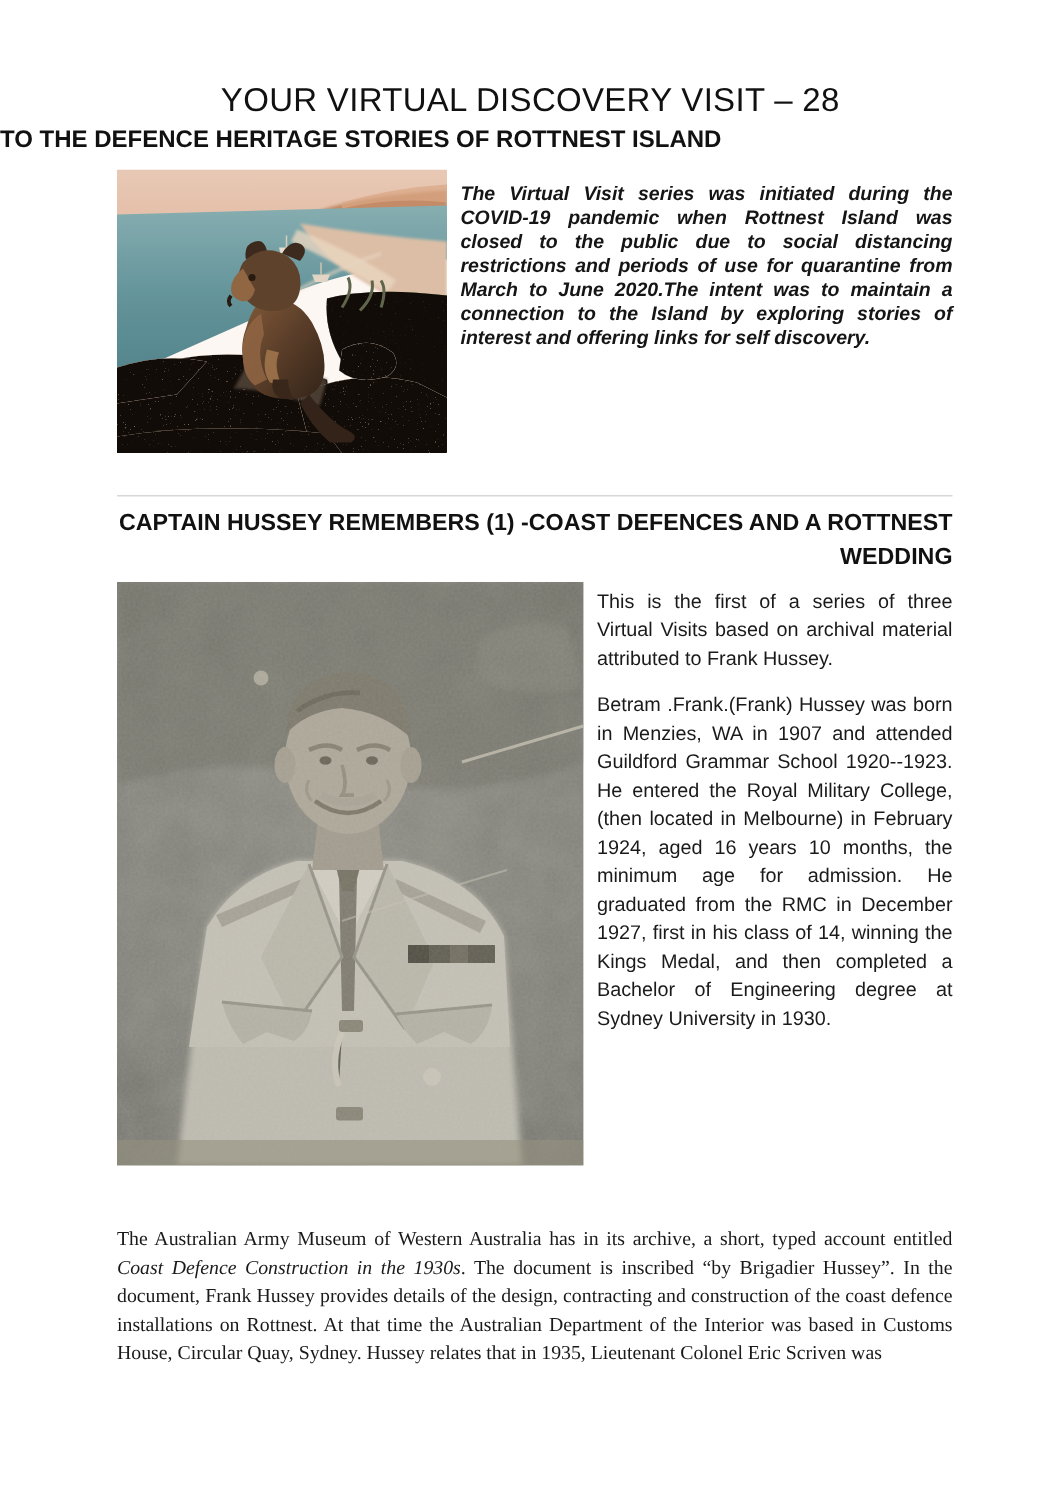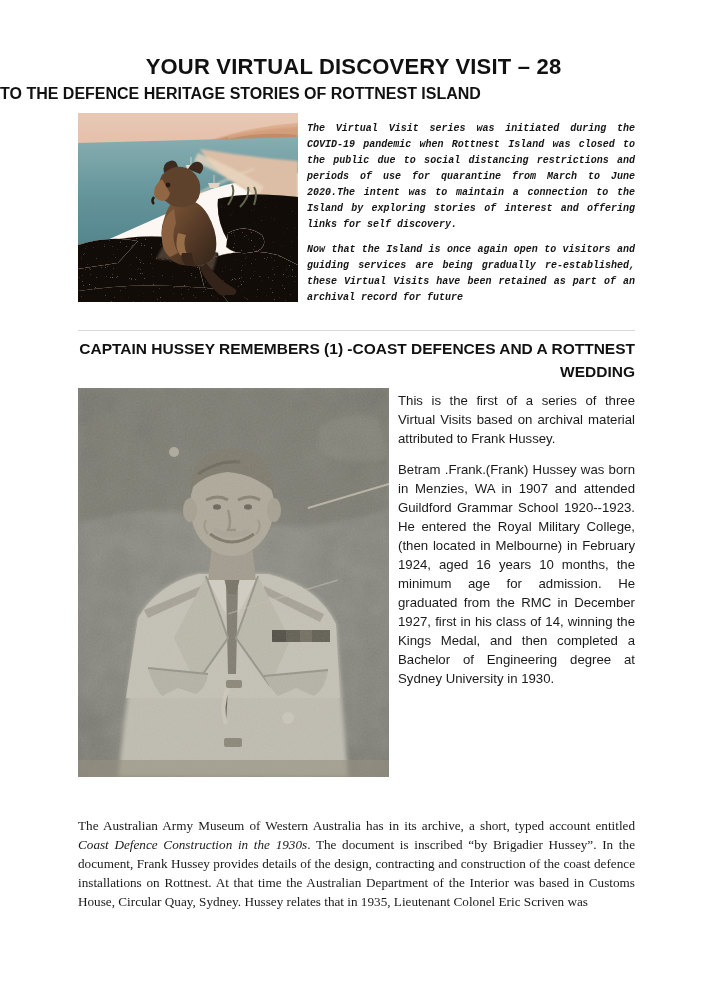--- a/index.html
+++ b/index.html
@@ -8,45 +8,44 @@
     background:#ffffff;
     font-family:"Liberation Sans", sans-serif;
     color:#1a1a1a;
     position:relative;
     overflow:hidden;
   }
   .abs{position:absolute;}
   .page-title{
     top:54px;left:0;width:707px;
     text-align:center;
-    font-size:22px;font-weight:bold;
+    font-size:22px;font-weight:normal;
     letter-spacing:.2px;
     color:#111;
   }
   .page-subtitle{
     top:85px;left:0;width:707px;
     text-align:left;
     font-size:16px;font-weight:bold;
     color:#111;
   }
   .intro{
     top:113px;left:78px;width:557px;
   }
   .quokka-fig{
     float:left;
     width:220px;height:189px;
     margin:0 9px 2px 0;
   }
   .intro p{
     margin:0;
-    font-size:10px;line-height:16px;
+    font-size:13px;line-height:16px;
     font-weight:bold;font-style:italic;
     text-align:justify;
     color:#151515;
-    font-family:Liberation Mono, monospace;
   }
   .intro p.p1{margin-top:8px;}
   .intro p.p2{margin-top:9px;}
   .divider{
     top:330px;left:78px;width:557px;height:0;
     border-top:1px solid #d8d8d8;
   }
   .section-heading{
     top:337px;left:78px;width:557px;
     font-size:15.5px;font-weight:bold;line-height:23px;
@@ -154,21 +153,20 @@
         <path d="M76 84 q-3 4 0 7" stroke="#17100a" stroke-width="2.5" fill="none"></path>
         <path d="M96 96 q-14 10 -12 30 q0 12 8 18 l8 -4 q-8 -16 -2 -30 Z" fill="#8a6241" opacity="0.85"></path>
         <path d="M100 120 q-4 14 2 22 l8 2 q-6 -12 -2 -22 Z" fill="#a3794f" opacity="0.8"></path>
         <path d="M104 140 q-2 8 4 12 l10 2 q-4 -8 -4 -14 Z" fill="#2a1e14"></path>
       </g>
 
       <rect x="0" y="0" width="220" height="189" fill="#e8956a" opacity="0.08"></rect>
     </svg>
   </div>
   <p class="p1">The Virtual Visit series was initiated during the COVID-19 pandemic when Rottnest Island was closed to the public due to social distancing restrictions and periods of use for quarantine from March to June 2020.The intent was to maintain a connection to the Island by exploring stories of interest and offering links for self discovery.</p>
-  <p class="p2">Now that the Island is once again open to visitors and guiding services are being gradually re-established, these Virtual Visits have been retained as part of an archival record for future</p>
 </div>
 
 <div class="abs divider"></div>
 
 <div class="abs section-heading">CAPTAIN HUSSEY REMEMBERS (1) -COAST DEFENCES AND A ROTTNEST WEDDING</div>
 
 <div class="abs hussey">
   <div class="portrait-fig">
     <svg width="311" height="389" viewBox="0 0 311 389" xmlns="http://www.w3.org/2000/svg">
       <defs>

